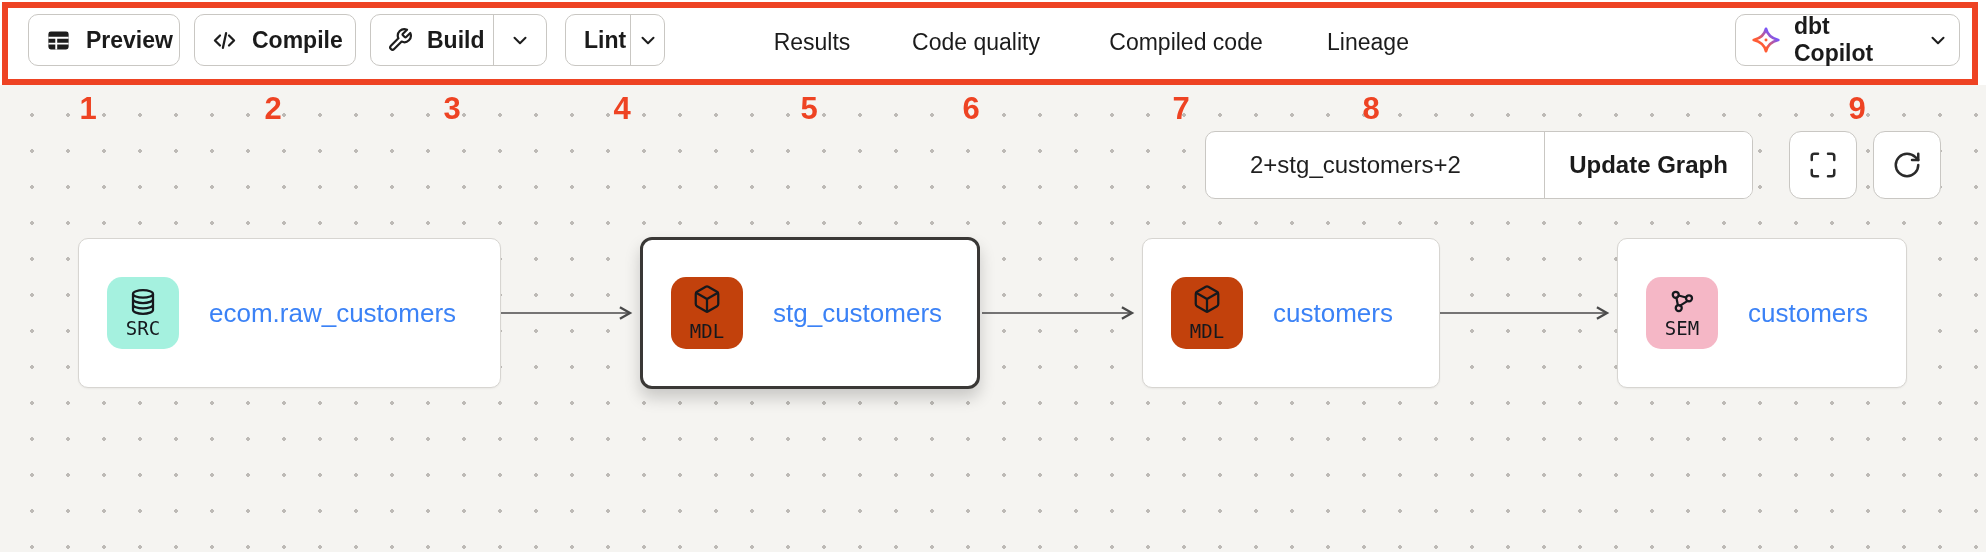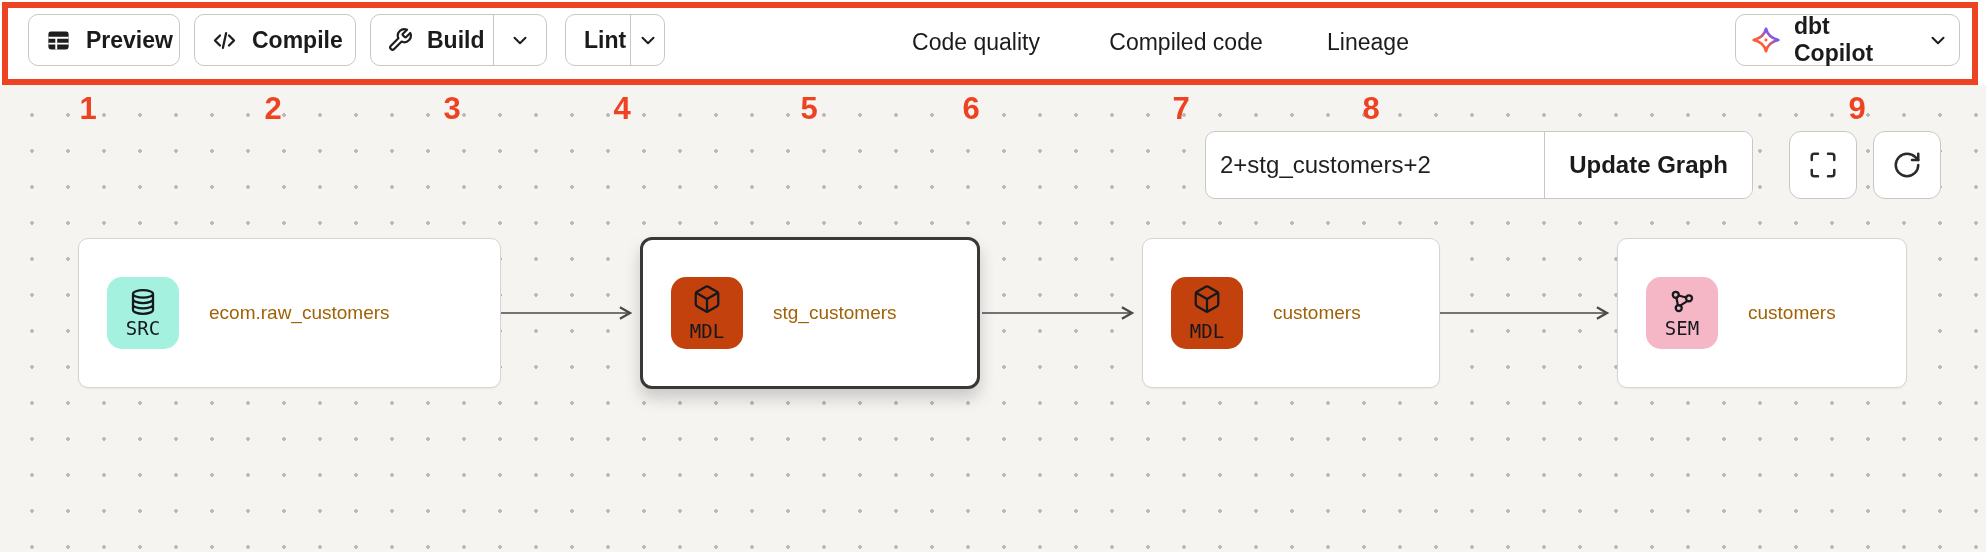--- a/index.html
+++ b/index.html
@@ -53,21 +53,21 @@
     background-image:radial-gradient(circle, #bdbab6 1.8px, transparent 2.1px);
     background-size:36px 36px; background-position:14px 12px;
   }
 
   .selector-group {
     position:absolute; left:1205px; top:46px; width:548px; height:68px;
     background:#fff; border:1.5px solid #c9c7c3; border-radius:10px;
     display:flex; align-items:stretch; overflow:hidden;
   }
   .selector-input {
-    flex:1; display:flex; align-items:center; padding-left:14px;
+    flex:1; display:flex; align-items:center; padding-left:44px;
     font-size:24px; color:#1f1f1f; cursor:text; white-space:nowrap;
   }
   .selector-divider { width:1.5px; background:#c9c7c3; }
   .update-graph {
     width:207px; display:flex; align-items:center; justify-content:center;
     font-size:24px; font-weight:600; color:#1b1b1b; cursor:pointer; background:#fff;
   }
   .icon-btn {
     position:absolute; top:46px; width:68px; height:68px; background:#fff;
     border:1.5px solid #c9c7c3; border-radius:12px;
@@ -97,21 +97,21 @@
     width:72px; height:72px; border-radius:15px; flex:0 0 auto;
     display:flex; flex-direction:column; align-items:center; justify-content:center; gap:2px;
   }
   .badge-src { background:#a5f1df; }
   .badge-mdl { background:#c2410c;gap:8px; }
   .badge-sem { background:#f5b7c6; }
   .badge .btxt {
     font-family:"DejaVu Sans Mono", "Liberation Mono", monospace;
     font-size:19px; color:#15181d; line-height:1.05;
   }
-  .node-label { font-size:19px; font-weight:500; color:#a16207; white-space:nowrap; }
+  .node-label { font-size:26px; font-weight:500; color:#3b82f6; white-space:nowrap; }
 
   .edges { position:absolute; left:0; top:0; width:1986px; height:467px; pointer-events:none; }
 
   svg.glyph { display:block; }
 </style>
 </head>
 <body>
 
 <div class="canvas">
 
@@ -158,20 +158,21 @@
       <span class="lbl">Lint</span>
       <span style="flex:1"></span>
       <span class="split-divider"></span>
       <span class="chev-zone">
         <svg class="glyph" width="22" height="22" viewBox="0 0 24 24" fill="none" stroke="#1d1d1d" stroke-width="2.2" stroke-linecap="round" stroke-linejoin="round">
           <polyline points="6,9.5 12,15.5 18,9.5"></polyline>
         </svg>
       </span>
     </div>
 
+    <div class="tab" style="left:812px">Results</div>
     <div class="tab" style="left:976px">Code quality</div>
     <div class="tab" style="left:1186px">Compiled code</div>
     <div class="tab" style="left:1368px">Lineage</div>
 
     <div class="tbtn btn-copilot">
       <span class="ic">
         <svg class="glyph" width="32" height="32" viewBox="0 0 30 26">
           <defs>
             <linearGradient id="dbtgrad" x1="0" y1="1" x2="1" y2="0">
               <stop offset="0.35" stop-color="#ff5c35"></stop>

